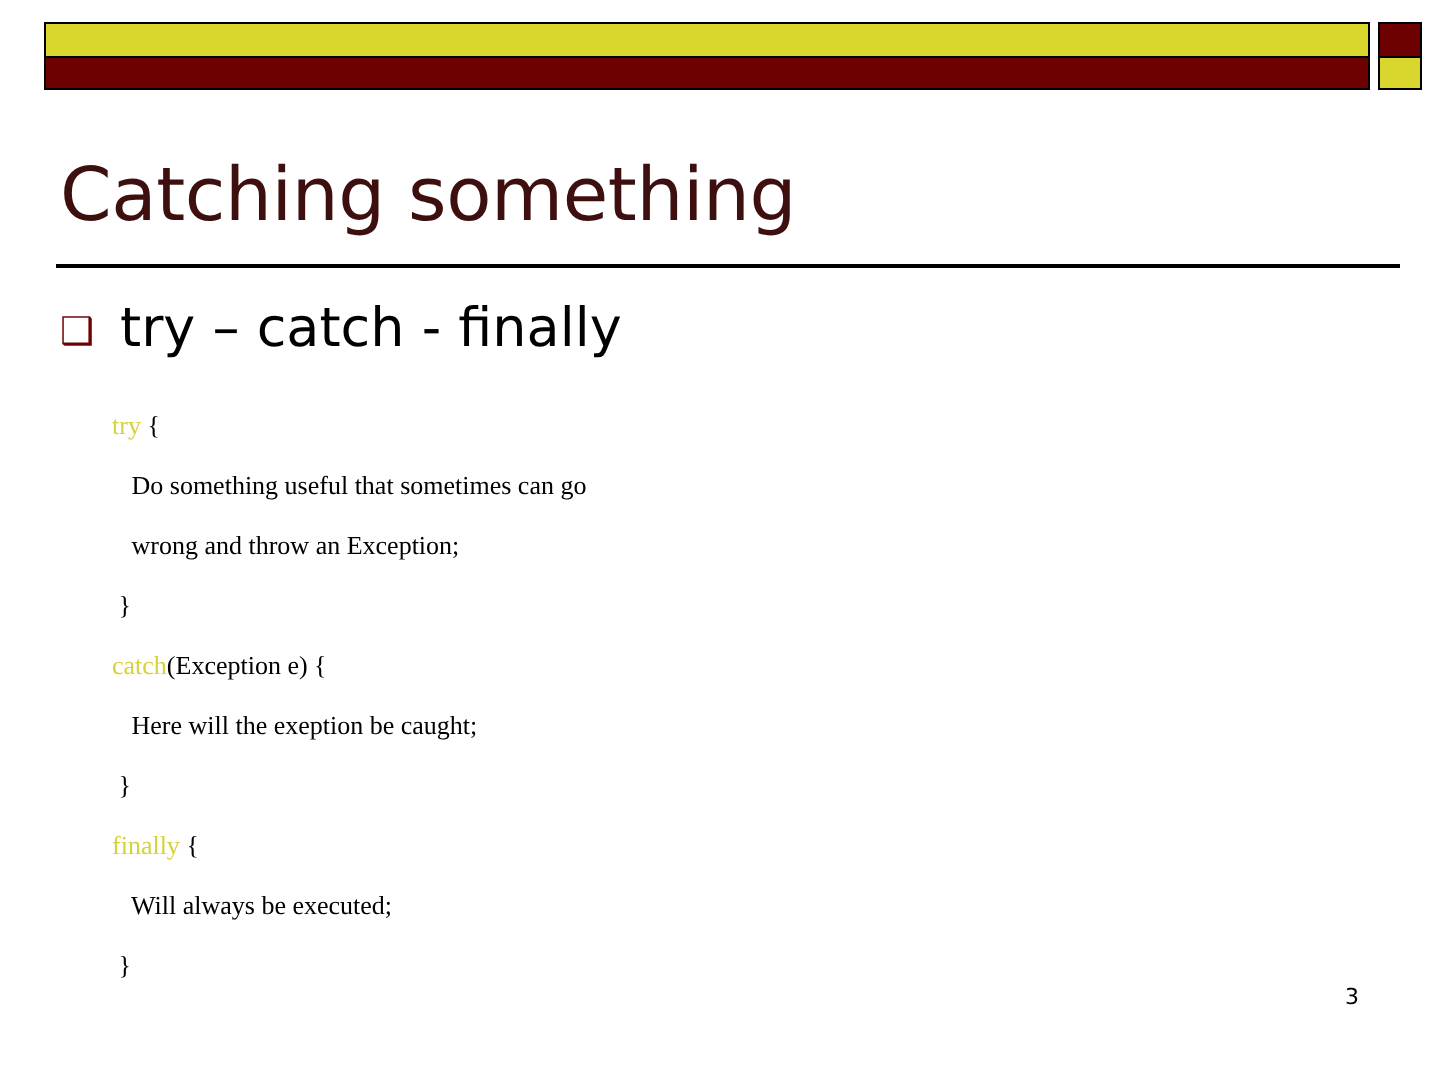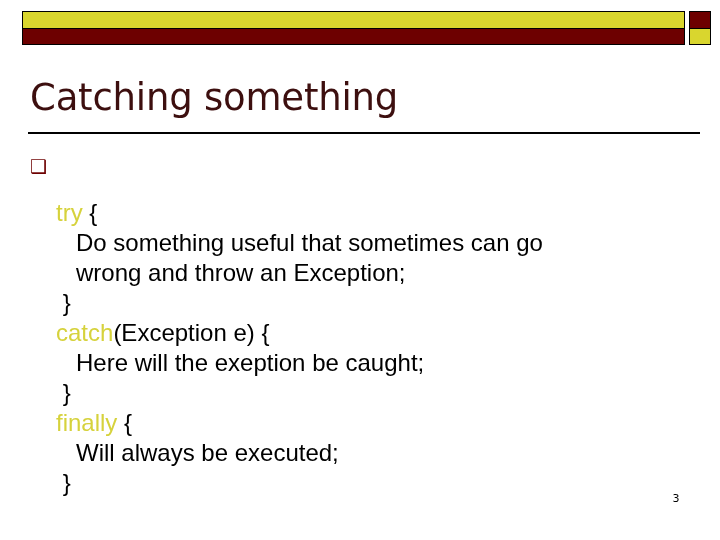--- a/index.html
+++ b/index.html
@@ -116,22 +116,22 @@
     font-family: "DejaVu Sans", sans-serif;
     white-space: nowrap;
   }
 
   
   .code-block {
     position: absolute;
     left: 56px;
     top: 198px;
     width: 640px;
-    font-family: Liberation Sans, sans-serif;
-    font-size: 24px;
+    font-family: Liberation Serif, serif;
+    font-size: 13px;
     line-height: 30px;
     color: #000000;
     white-space: pre;
     letter-spacing: 0px;
   }
   .code-line {
     white-space: pre;
   }
   .kw {
     color: #d6d23c;
@@ -158,17 +158,18 @@
   <div class="bar-red"></div>
   <div class="sq-red"></div>
   <div class="sq-yellow"></div>
 </div>
 
 <div class="slide-title">Catching something</div>
 <div class="title-rule"></div>
 
 <div class="bullet-row">
   <span class="bullet-mark">❑</span>
+  <span class="bullet-text">try – catch - finally</span>
 </div>
 
 <div class="code-block" id="code-block"><div class="code-line"><span class="kw">try</span><span> {</span></div><div class="code-line"><span>   Do something useful that sometimes can go</span></div><div class="code-line"><span>   wrong and throw an Exception;</span></div><div class="code-line"><span> }</span></div><div class="code-line"><span class="kw">catch</span><span>(Exception e) {</span></div><div class="code-line"><span>   Here will the exeption be caught;</span></div><div class="code-line"><span> }</span></div><div class="code-line"><span class="kw">finally</span><span> {</span></div><div class="code-line"><span>   Will always be executed;</span></div><div class="code-line"><span> }</span></div></div>
 
 <div class="page-number">3</div>
 
 </body></html>

